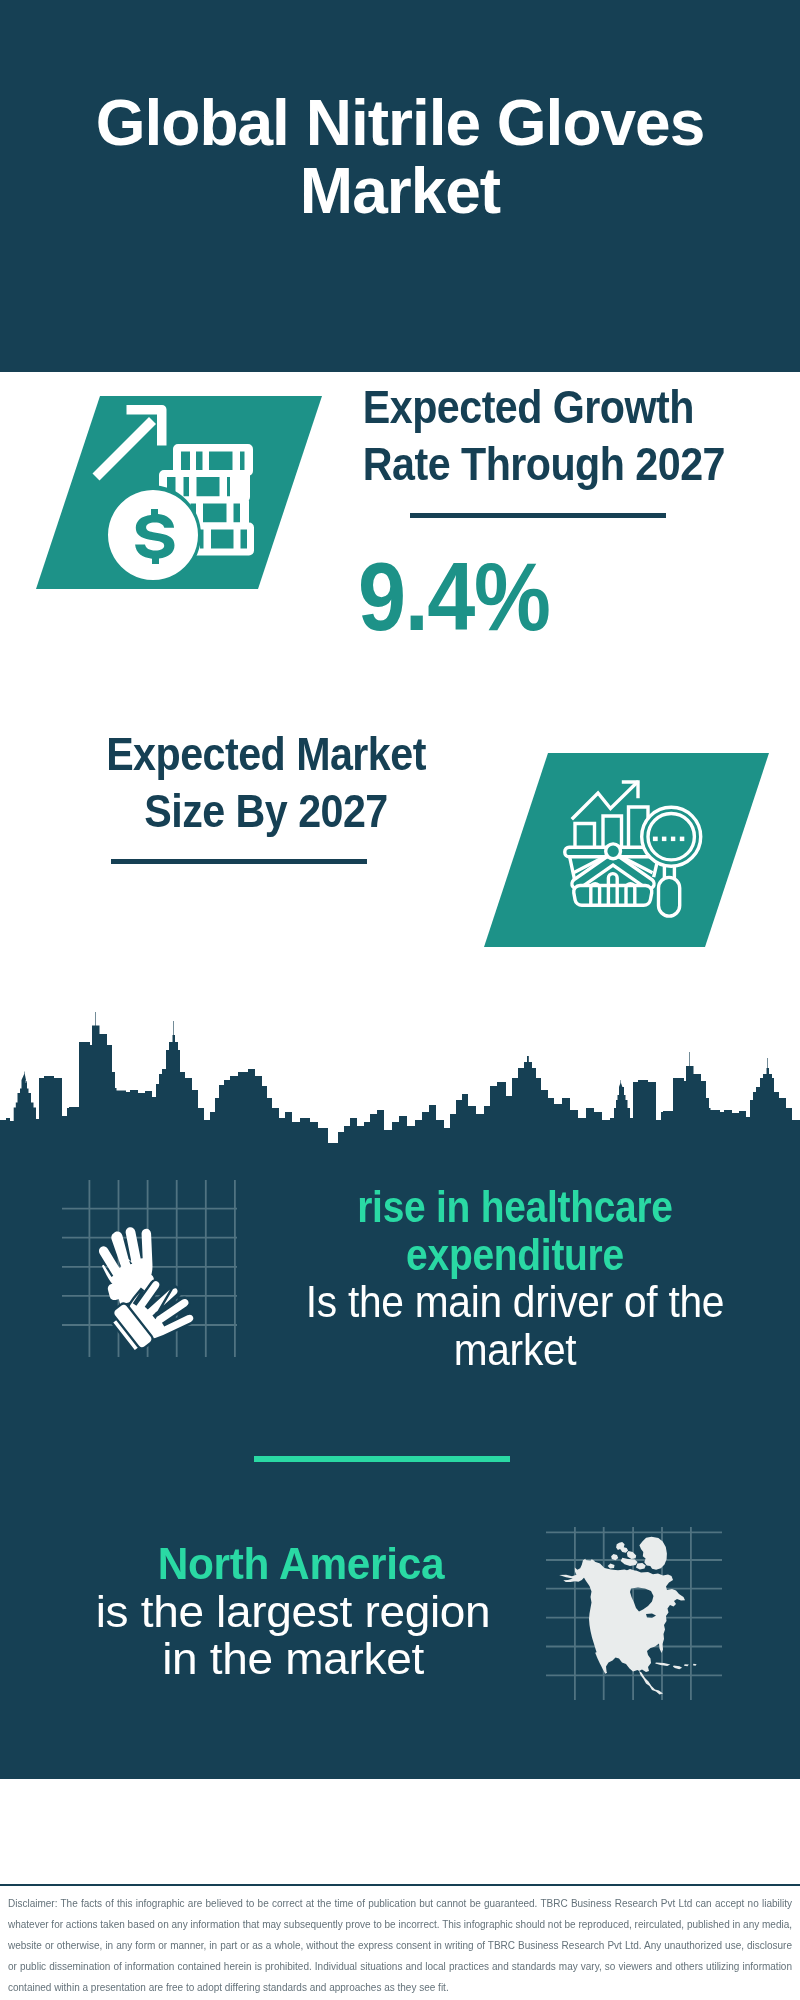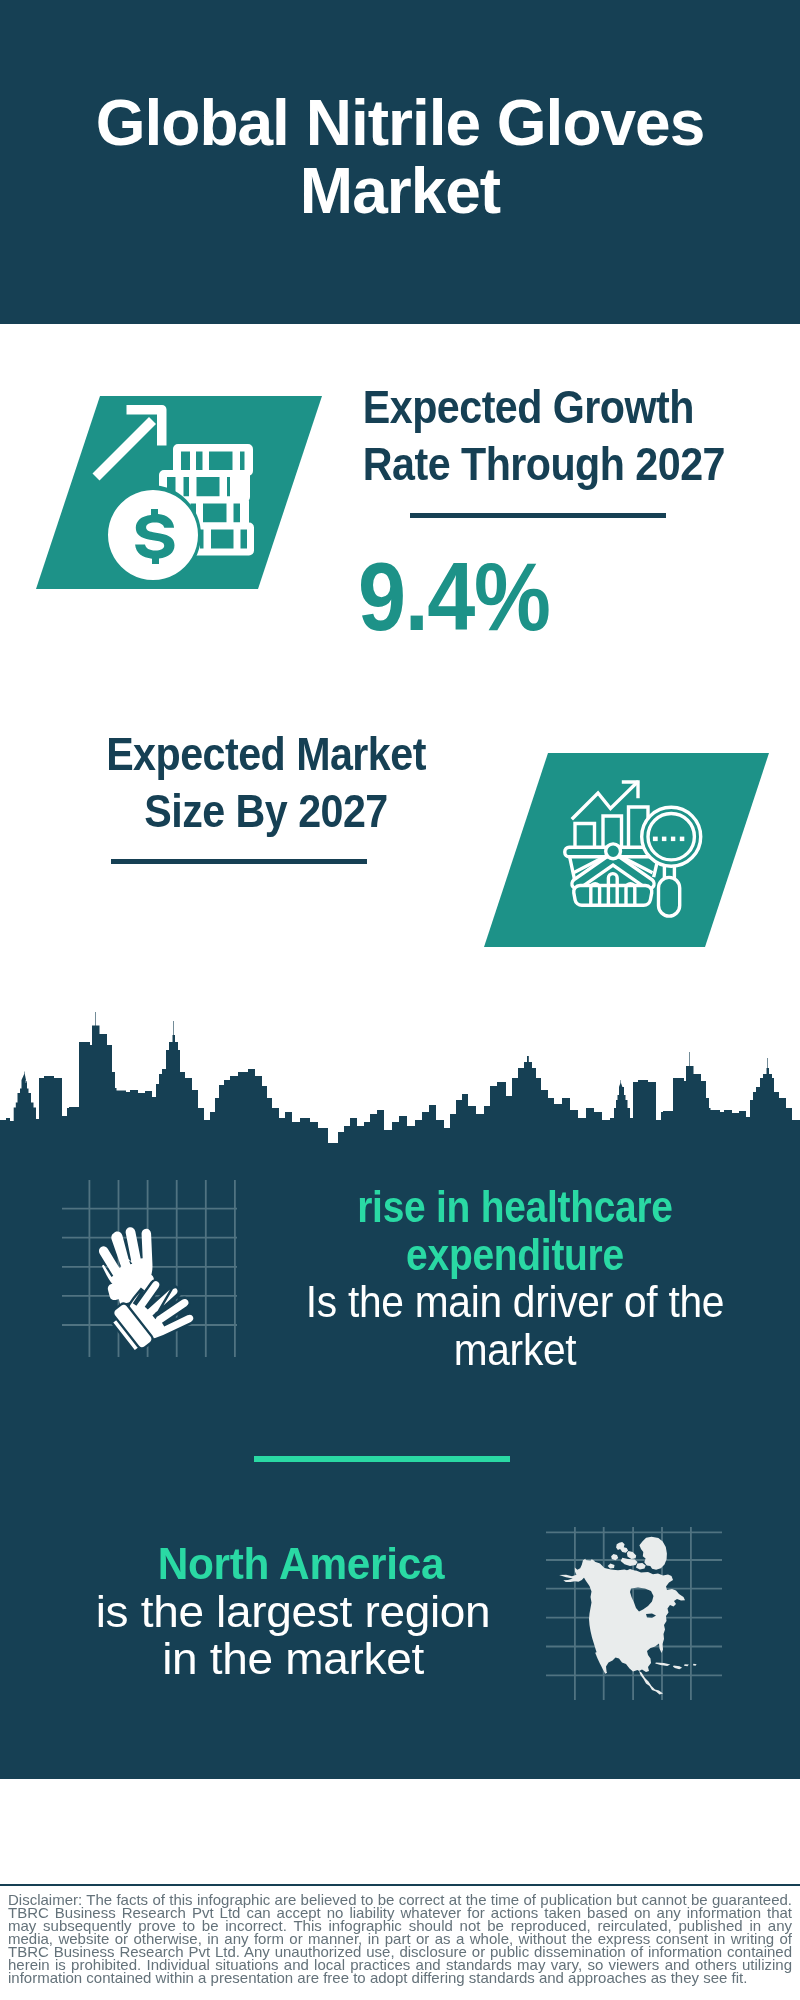--- a/index.html
+++ b/index.html
@@ -1,21 +1,21 @@
 <!DOCTYPE html>
 <html><head>
 <meta charset="utf-8">
 <style>
   * { margin:0; padding:0; box-sizing:border-box; }
   html,body { width:800px; height:2000px; background:#ffffff;
     font-family:"Liberation Sans", sans-serif; -webkit-font-smoothing:antialiased; }
   .page { position:relative; width:800px; height:2000px; overflow:hidden; background:#fff; }
 
   
-  .header { position:absolute; left:0; top:0; width:800px; height:324px; background:#164054;padding-left:40px; }
+  .header { position:absolute; left:0; top:0; width:800px; height:372px; background:#164054;padding-left:40px; }
   .header-title { position:absolute; left:20px; top:89px; width:760px; text-align:center;
      color:#ffffff; font-size:64px; font-weight:bold; line-height:68px; letter-spacing:-1.0px; }
 
   
   .para { position:absolute; background:#1d9288; }
   .para1 { left:36px; top:396px; width:286px; height:193px;
       clip-path: polygon(64px 0, 286px 0, 222px 193px, 0 193px); }
   .para2 { left:484px; top:753px; width:285px; height:194px;
       clip-path: polygon(64px 0, 285px 0, 221px 194px, 0 194px); }
   .icon-money { position:absolute; left:54px; top:4px; width:172px; height:180px; }
@@ -52,21 +52,21 @@
      font-size:44px; line-height:47.5px; letter-spacing:-0.3px; white-space:nowrap; }
   .region-text .hl { transform:translateX(8px) scaleX(0.963); }
   .region-text .nm { transform:scaleX(1.045); }
   .map-wrap { position:absolute; left:540px; top:1525px; width:186px; height:180px; }
 
   
   .footer { position:absolute; left:0; top:1779px; width:800px; height:108px; background:#fff; }
 
   .disclaimer-rule { position:absolute; left:0; top:1884px; width:800px; height:2px; background:#164054; }
   .disclaimer { position:absolute; left:8px; top:1893px; width:784px; color:#64727a;
-     font-size:15px; line-height:13px; text-align:justify; }
+     font-size:10px; line-height:21px; text-align:justify; }
 </style>
 </head>
 <body>
 
 <div class="page">
 
   <div class="header">
     <div class="header-title">
       <span>Global Nitrile Gloves</span><br>
       <span>Market</span>

